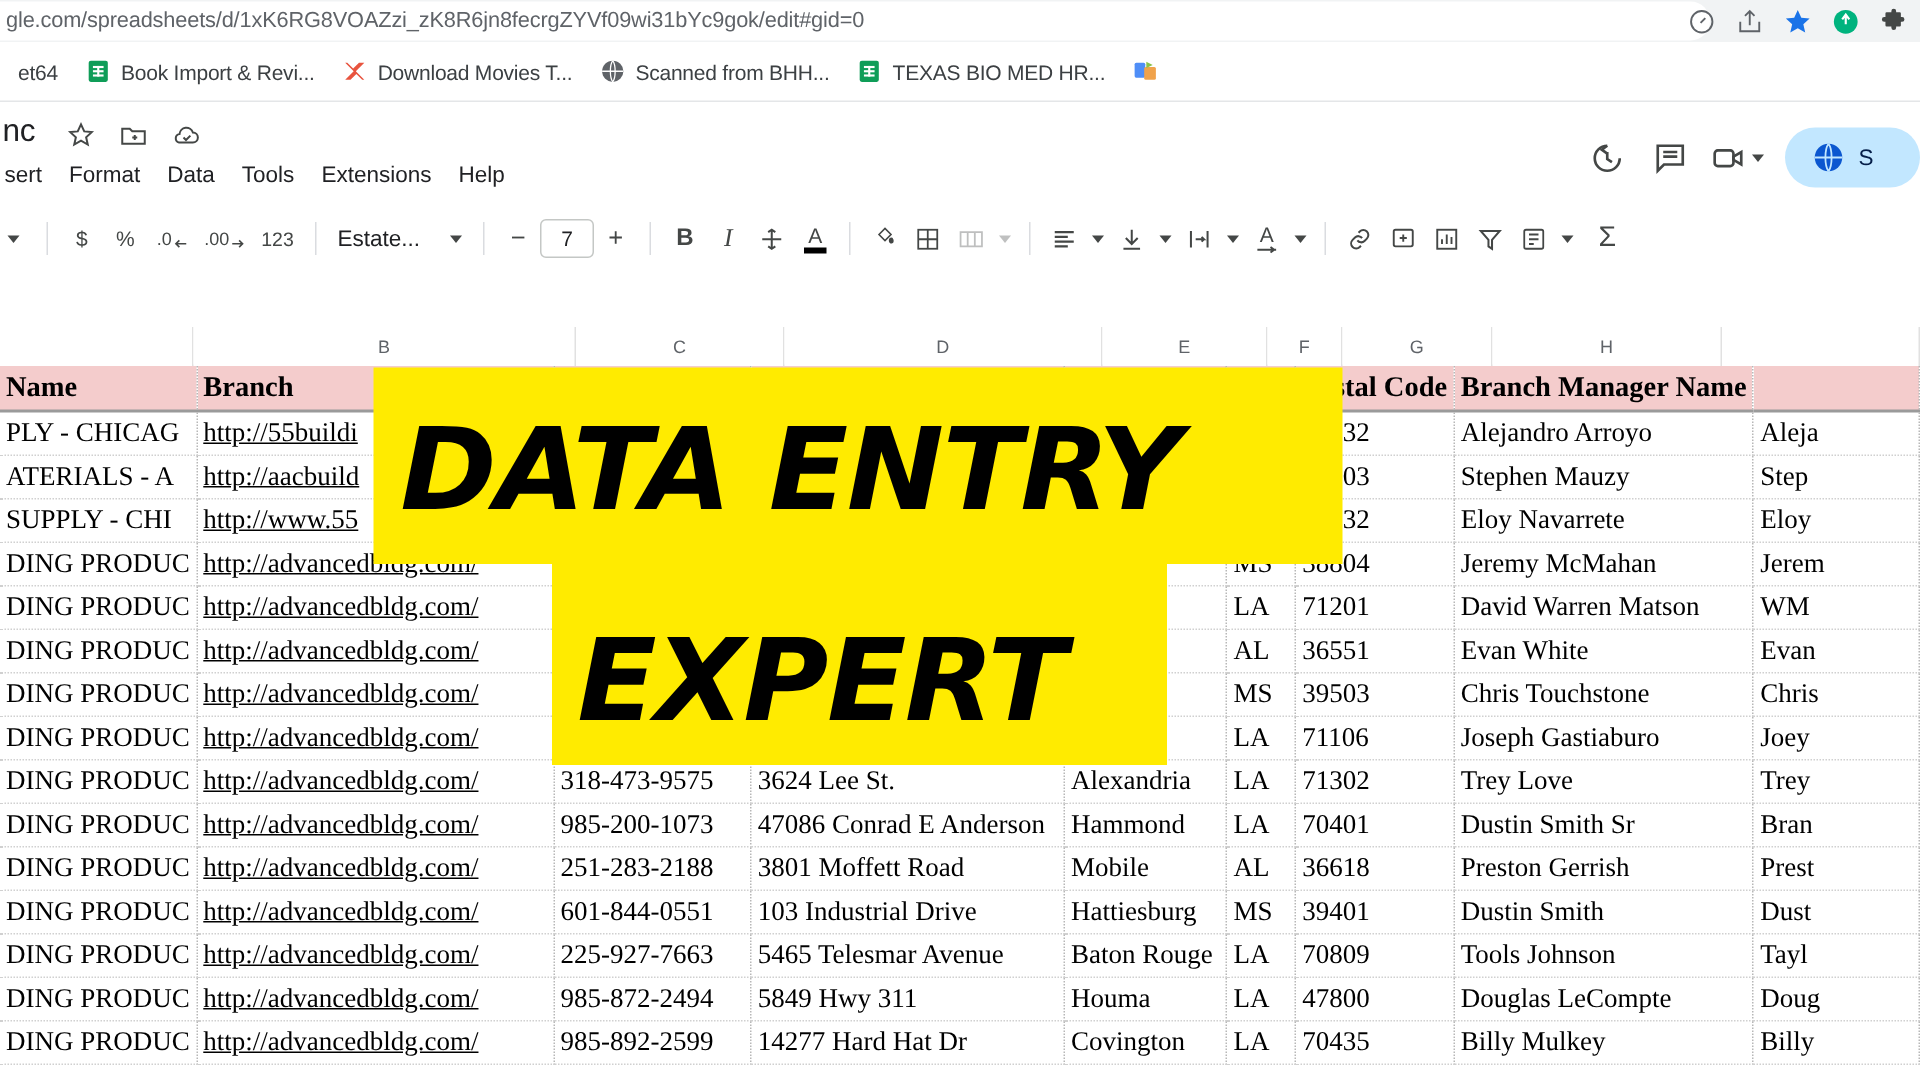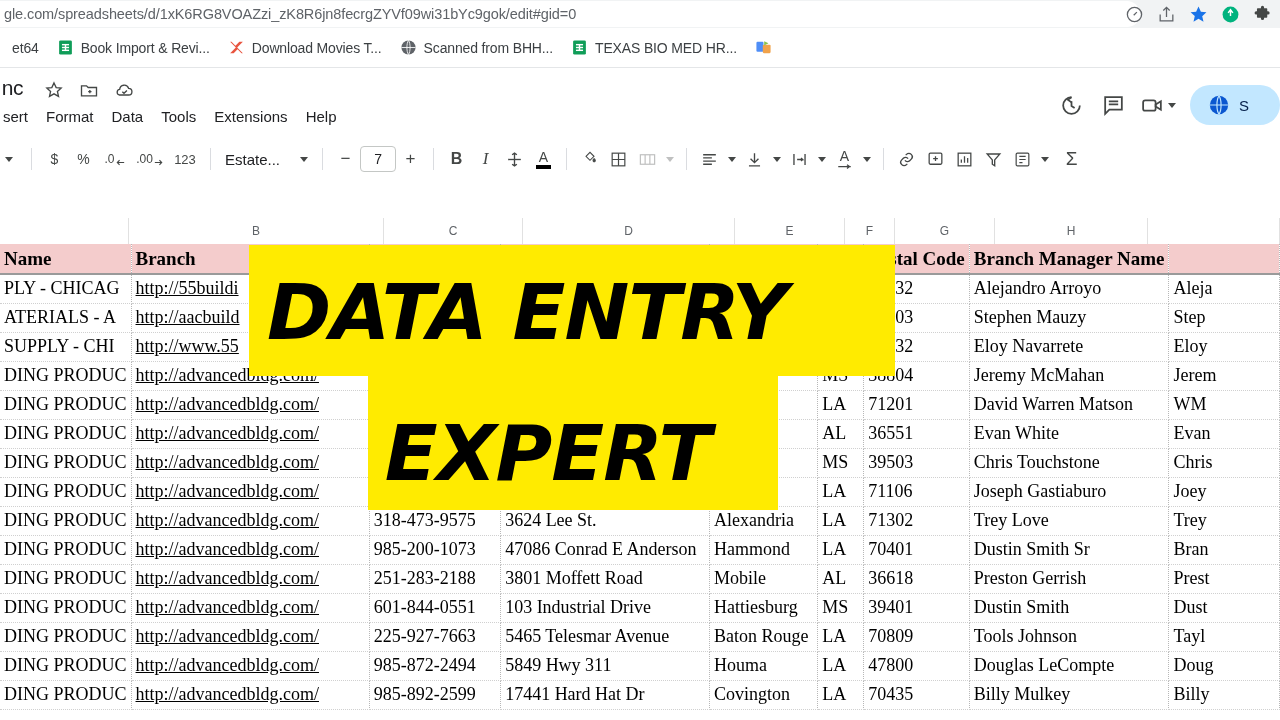--- a/index.html
+++ b/index.html
@@ -683,21 +683,21 @@
           <td>Houma</td>
           <td>LA</td>
           <td>47800</td>
           <td>Douglas LeCompte</td>
           <td>Doug</td>
         </tr>
         <tr>
           <td>DING PRODUC</td>
           <td class="link">http://advancedbldg.com/</td>
           <td>985-892-2599</td>
-          <td>17441 Hard Hat Dr</td>
+          <td>14277 Hard Hat Dr</td>
           <td>Covington</td>
           <td>LA</td>
           <td>70435</td>
           <td>Billy Mulkey</td>
           <td>Billy</td>
         </tr>
       </tbody>
   </table>
 </div>
 

